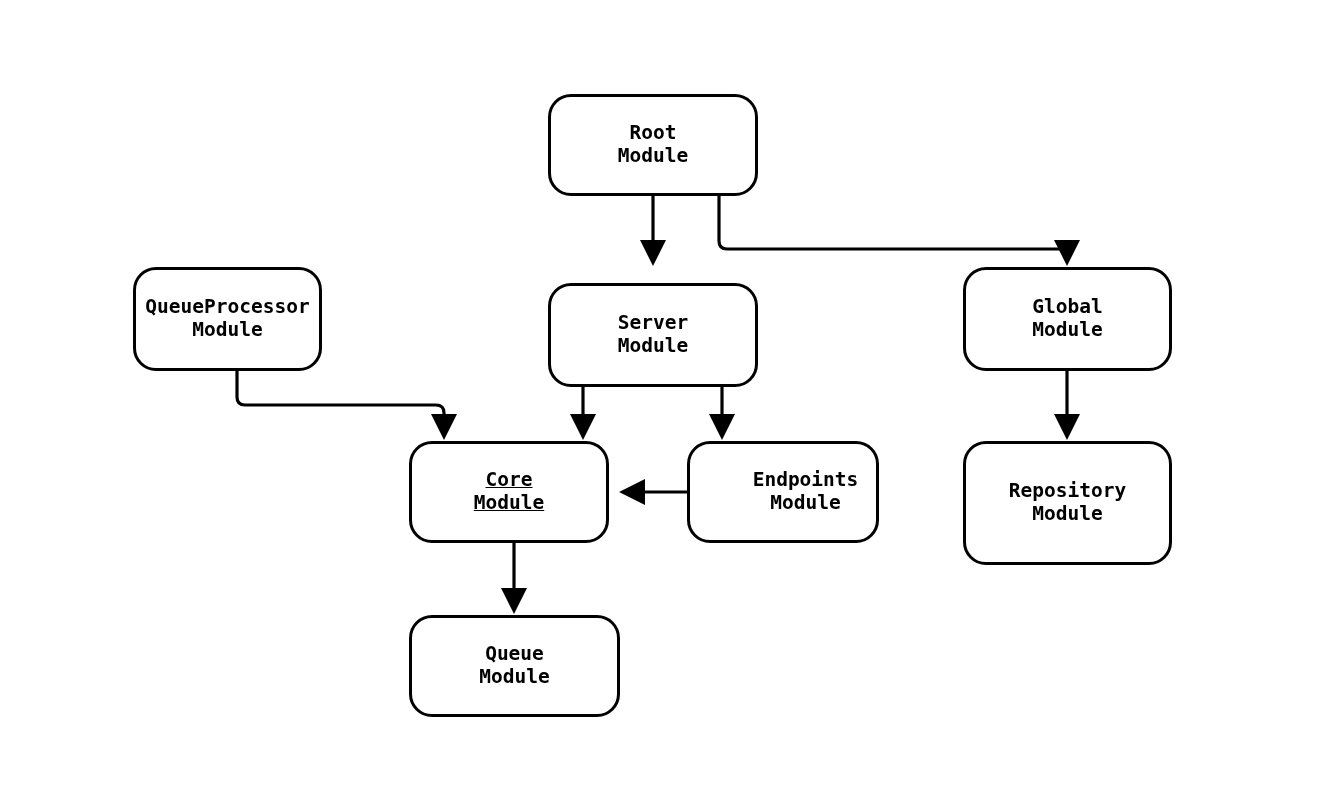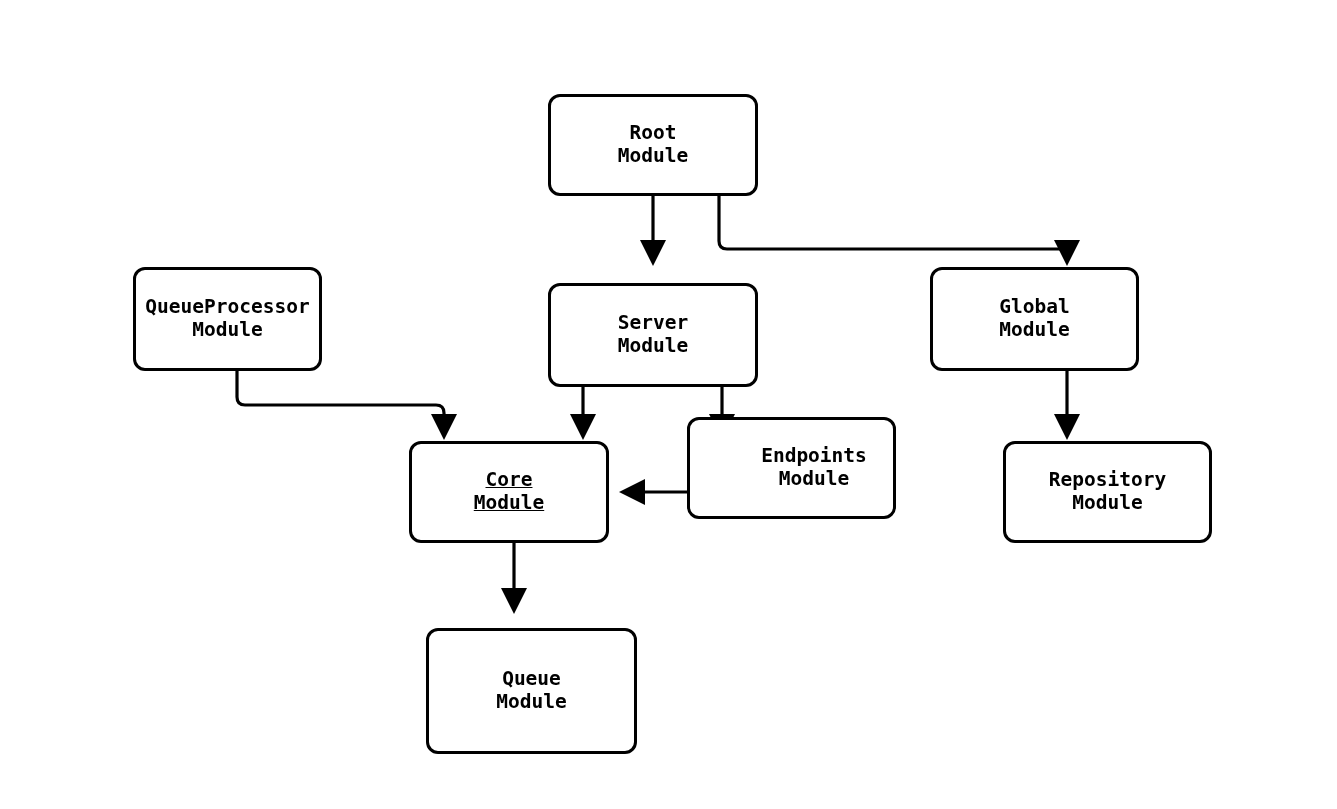--- a/index.html
+++ b/index.html
@@ -21,21 +21,21 @@
     left: 0;
     top: 0;
     width: 1337px;
     height: 809px;
   }
   .node-box {
     position: absolute;
     box-sizing: border-box;
     background: #ffffff;
     border: 3.2px solid #000000;
-    border-radius: 12px;
+    border-radius: 23px;
     display: flex;
     align-items: center;
     justify-content: center;
     z-index: 3;
   }
   .node-label {
     font-family: "DejaVu Sans Mono", "Liberation Mono", monospace;
     font-size: 19.5px;
     font-weight: 700;
     line-height: 1.16;
@@ -114,38 +114,38 @@
   <div class="node-box" style="left:133px; top:267px; width:189px; height:104px;">
     <div class="node-label">QueueProcessor
 Module</div>
   </div>
 
   <div class="node-box" style="left:548px; top:267px; width:210px; height:104px;margin-top:16px;">
     <div class="node-label">Server
 Module</div>
   </div>
 
-  <div class="node-box" style="left:930px; top:267px; width:209px; height:104px;">
+  <div class="node-box" style="left:963px; top:267px; width:209px; height:104px;">
     <div class="node-label">Global
 Module</div>
   </div>
 
   <div class="node-box" style="left:409px; top:441px; width:200px; height:102px;text-decoration:underline;">
     <div class="node-label">Core
 Module</div>
   </div>
 
-  <div class="node-box" style="left:687px; top:417px; width:209px; height:102px;padding-left:45px;">
+  <div class="node-box" style="left:687px; top:441px; width:192px; height:102px;padding-left:45px;">
     <div class="node-label">Endpoints
 Module</div>
   </div>
 
-  <div class="node-box" style="left:963px; top:441px; width:209px; height:102px;margin-left:40px;">
+  <div class="node-box" style="left:963px; top:441px; width:209px; height:124px;">
     <div class="node-label">Repository
 Module</div>
   </div>
 
-  <div class="node-box" style="left:426px; top:615px; width:211px; height:126px;margin-top:13px;">
+  <div class="node-box" style="left:409px; top:615px; width:211px; height:102px;">
     <div class="node-label">Queue
 Module</div>
   </div>
 
 </div>
 
 </body></html>

